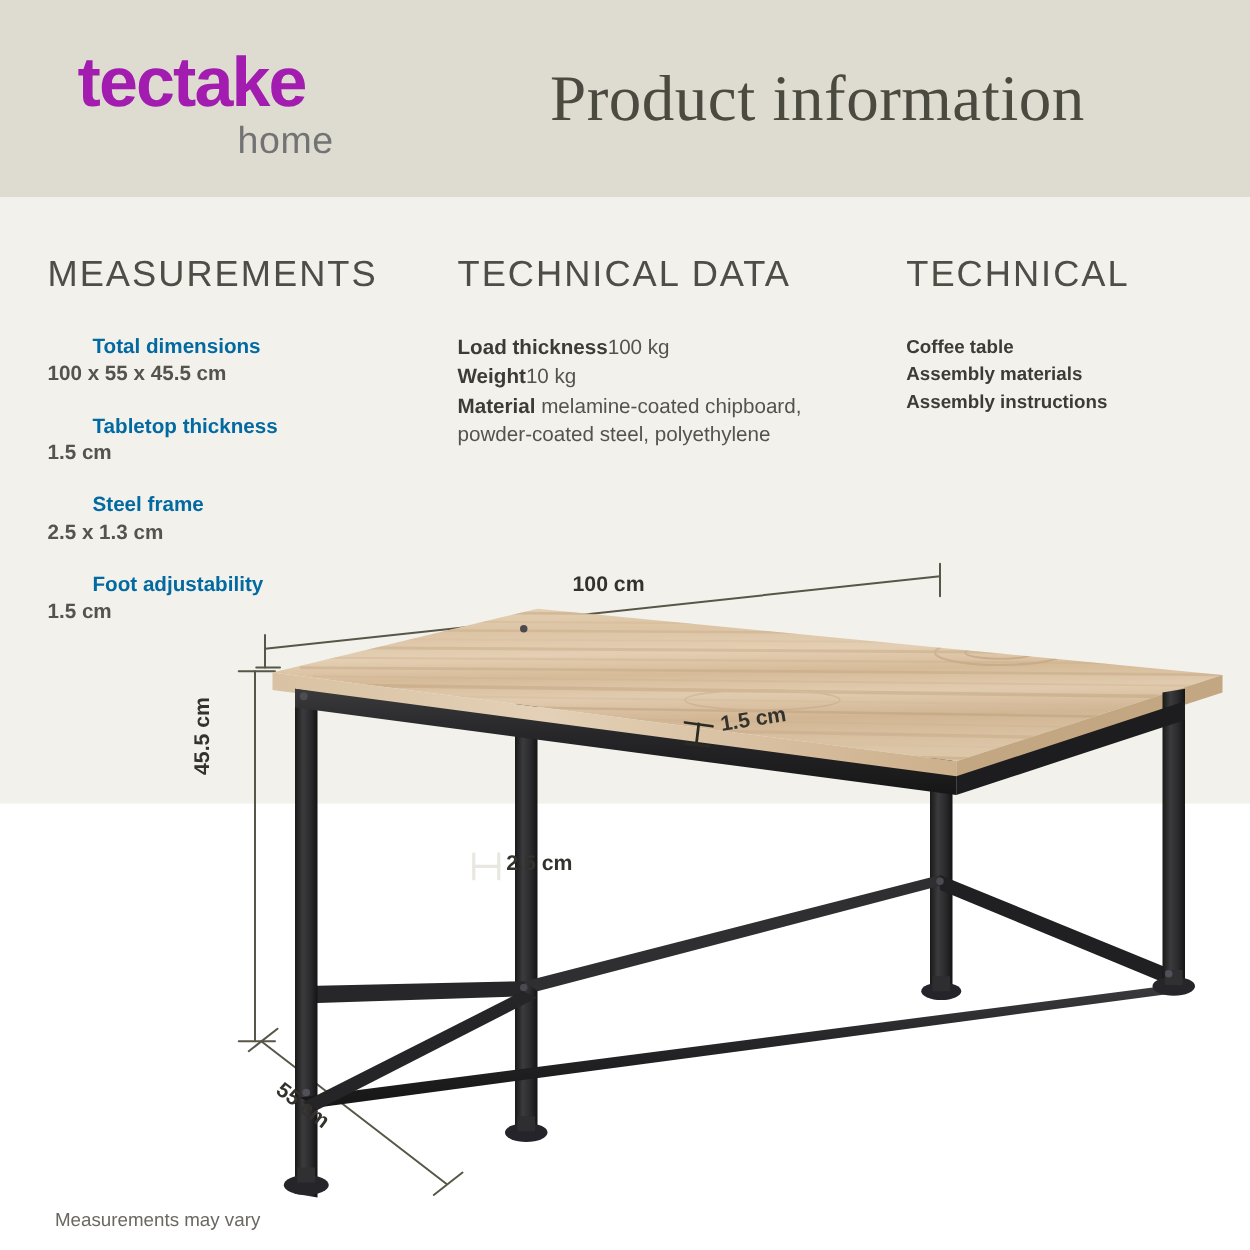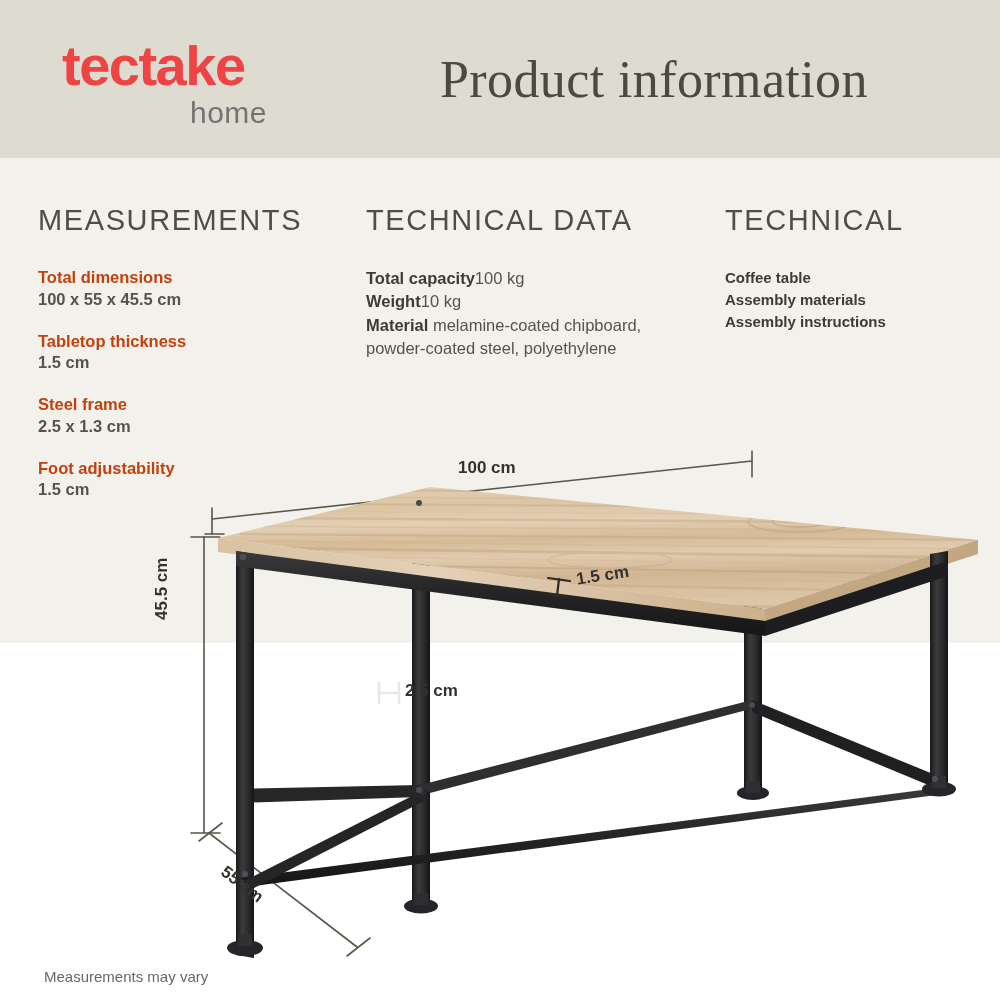--- a/index.html
+++ b/index.html
@@ -44,21 +44,21 @@
     position: absolute;
     left: 62px; top: 38px;
     width: 240px;
     text-align: left;
   }
   .logo-main {
     font-family: "Liberation Sans", sans-serif;
     font-size: 56px;
     font-weight: bold;
     letter-spacing: -1.5px;
-    color: #ef4444;
+    color: #a21caf;
     line-height: 1;
     display: block;
   }
   .logo-sub {
     font-family: Liberation Sans, sans-serif;
     font-size: 30px;
     font-weight: normal;
     color: #737373;
     line-height: 1;
     display: block;
@@ -97,22 +97,23 @@
     letter-spacing: 1.6px;
     color: #4f4d45;
     margin: 12px 0 30px 0;
     white-space: nowrap;
   }
 
   .spec-block { margin-bottom: 20px; }
   .spec-label {
     font-size: 16.5px;
     font-weight: bold;
-    color: #c2410c;
+    color: #0369a1;
     line-height: 1.32;
+    margin-left: 36px;
   }
   .spec-value {
     font-size: 16.5px;
     font-weight: bold;
     color: #55534b;
     line-height: 1.32;
   }
   .spec-inline {
     font-size: 16.5px;
     color: #55534b;
@@ -211,21 +212,21 @@
     <div class="spec-block">
       <div class="spec-label">Foot adjustability</div>
       <div class="spec-value">1.5 cm</div>
     </div>
   </div>
 
   <div class="col col-technical">
     <div class="col-heading">TECHNICAL DATA</div>
 
     <div class="spec-inline">
-      <b>Total capacity</b><span>100 kg</span>
+      <b>Load thickness</b><span>100 kg</span>
     </div>
     <div class="spec-inline">
       <b>Weight</b><span>10 kg</span>
     </div>
     <div class="spec-inline">
       <b>Material</b><span> melamine-coated chipboard, powder-coated steel, polyethylene</span>
     </div>
   </div>
 
   <div class="col col-contents">

